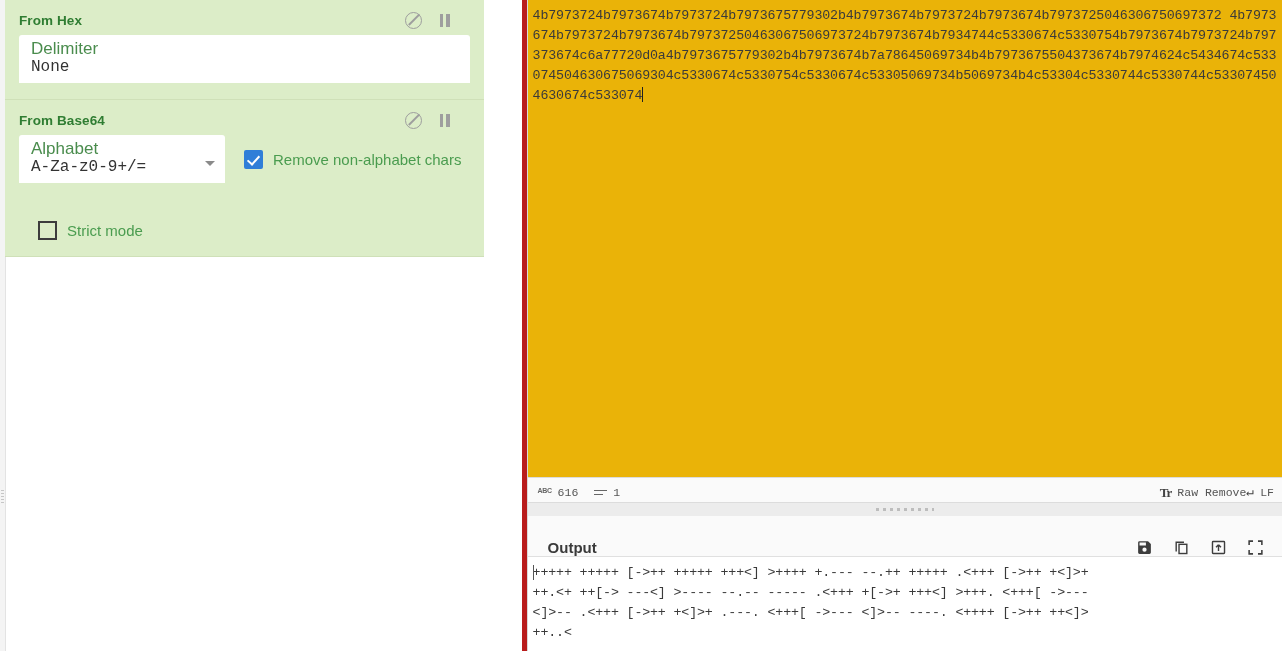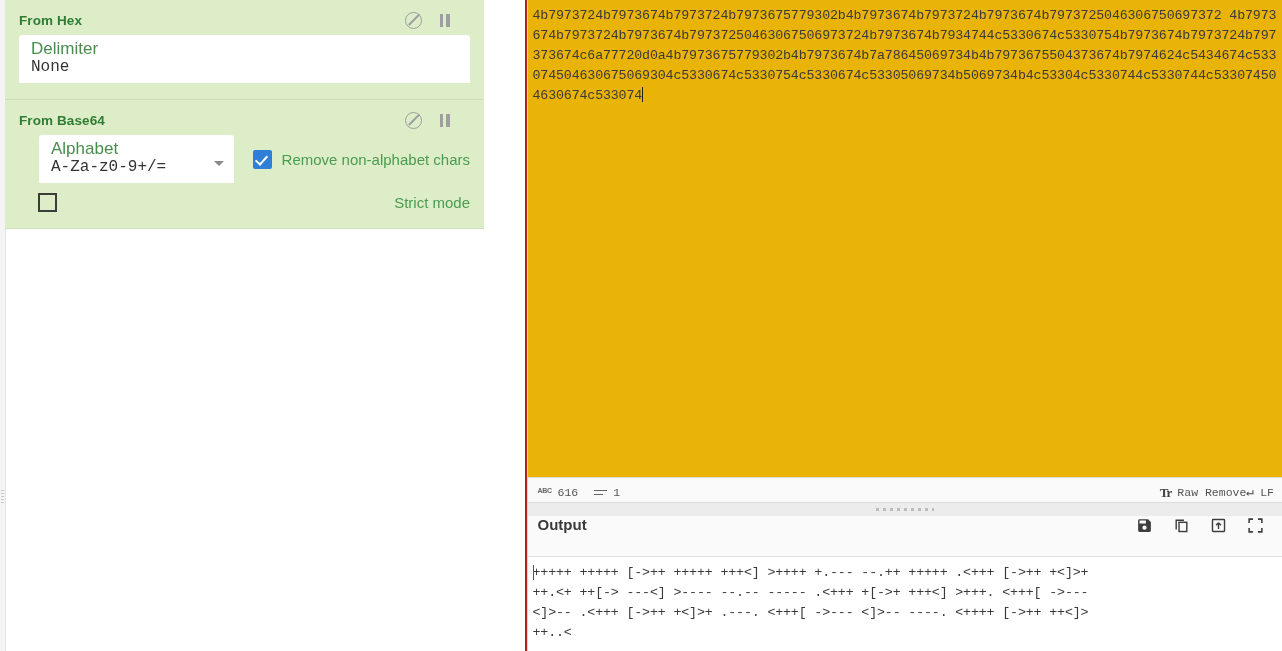--- a/index.html
+++ b/index.html
@@ -20,21 +20,21 @@
     display: flex;
     background: #f4f4f4;
   }
 
   
   .recipe-pane {
     position: relative;
     width: 556px;
     height: 651px;
     background: #ffffff;
-    border-right: 2px solid #b91c1c;
+    border-right: 5px solid #b91c1c;
     box-sizing: border-box;
     display: flex;
     flex-direction: column;
   }
 
   .recipe-gutter {
     position: absolute;
     left: 0; top: 0;
     width: 5px; height: 651px;
     background: #f4f4f4;
@@ -146,21 +146,20 @@
     white-space: nowrap;
   }
   .field.delimiter {
     width: 451px;
     height: 48px;
   }
   .field.alphabet {
     width: 206px;
     height: 48px;
     padding-right: 26px;
-    margin-left: 20px;
   }
   .caret {
     position: absolute;
     right: 10px;
     top: 26px;
     width: 0; height: 0;
     border-left: 5px solid transparent;
     border-right: 5px solid transparent;
     border-top: 5px solid #8a8a8a;
   }
@@ -202,24 +201,23 @@
     background: transparent;
   }
   .cb-label {
     font-size: 15px;
     color: #4a9c4f;
     margin-left: 10px;
     line-height: 19px;
     white-space: nowrap;
   }
   .strict-row {
-    margin-top: 10px;
+    margin-top: 38px;
     margin-left: 0px;
     padding-left: 19px;
-    justify-content: space-between;
   }
   .strict-row .cb-label { color: #4a9c4f; }
 
   .recipe-empty {
     flex: 1;
     margin-left: 5px;
     background: #ffffff;
   }
 
   
@@ -362,22 +360,22 @@
     border-left: 1px solid #d9d9d9;
     box-sizing: border-box;
     background: #fff;
   }
   .output-head {
     height: 40px;
     min-height: 40px;
     background: #fafafa;
     border-bottom: 1px solid #e0e0e0;
     display: flex;
-    align-items: flex-start;
-    padding: 0 18px 0 10px;
+    align-items: flex-end;
+    padding: 0 18px 0 20px;
   }
   .output-title {
     font-size: 15px;
     font-weight: bold;
     color: #3a3a3a;
     flex: 1;
   }
   .output-icons {
     display: flex;
     align-items: center;

